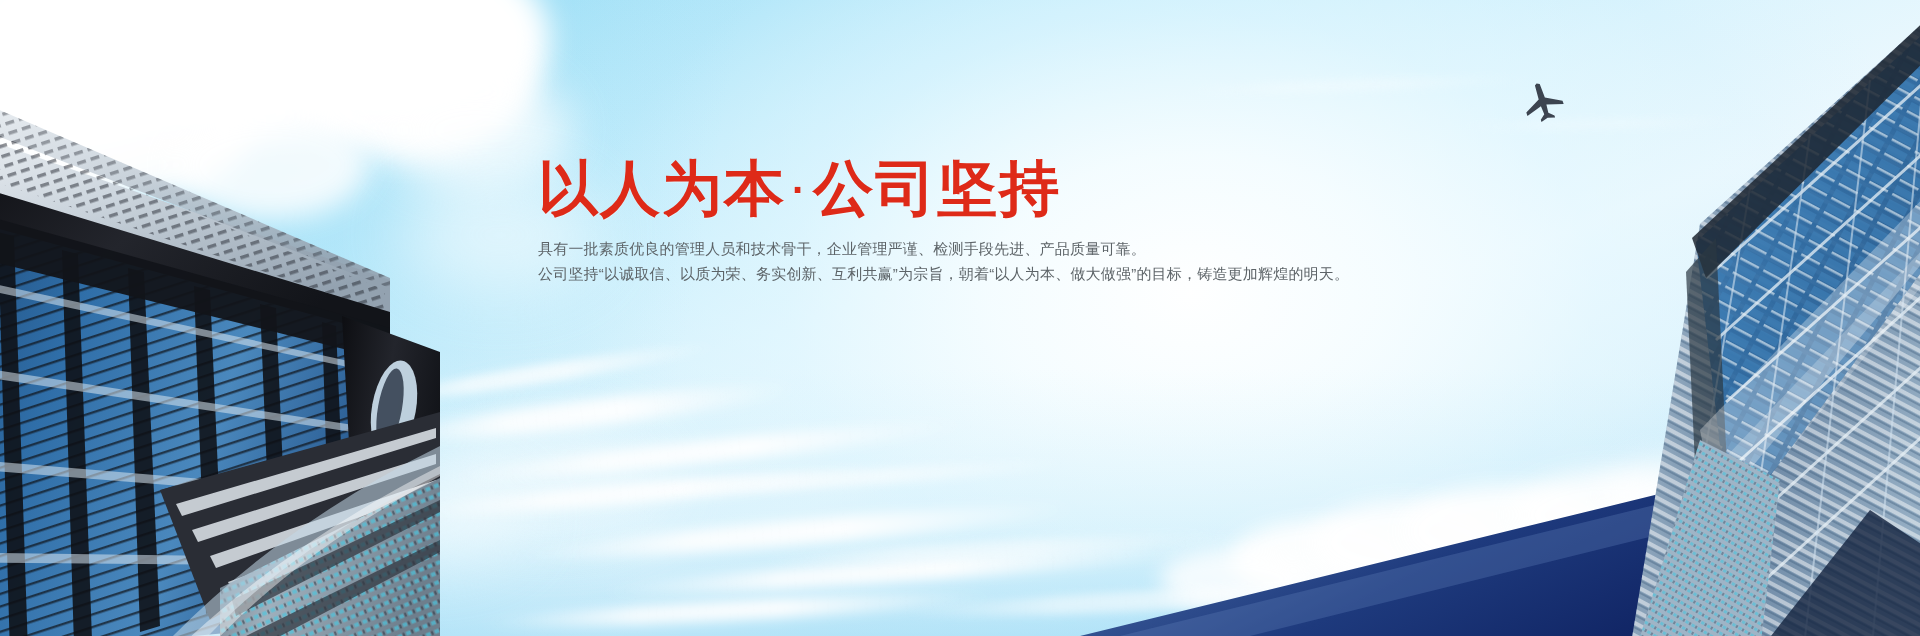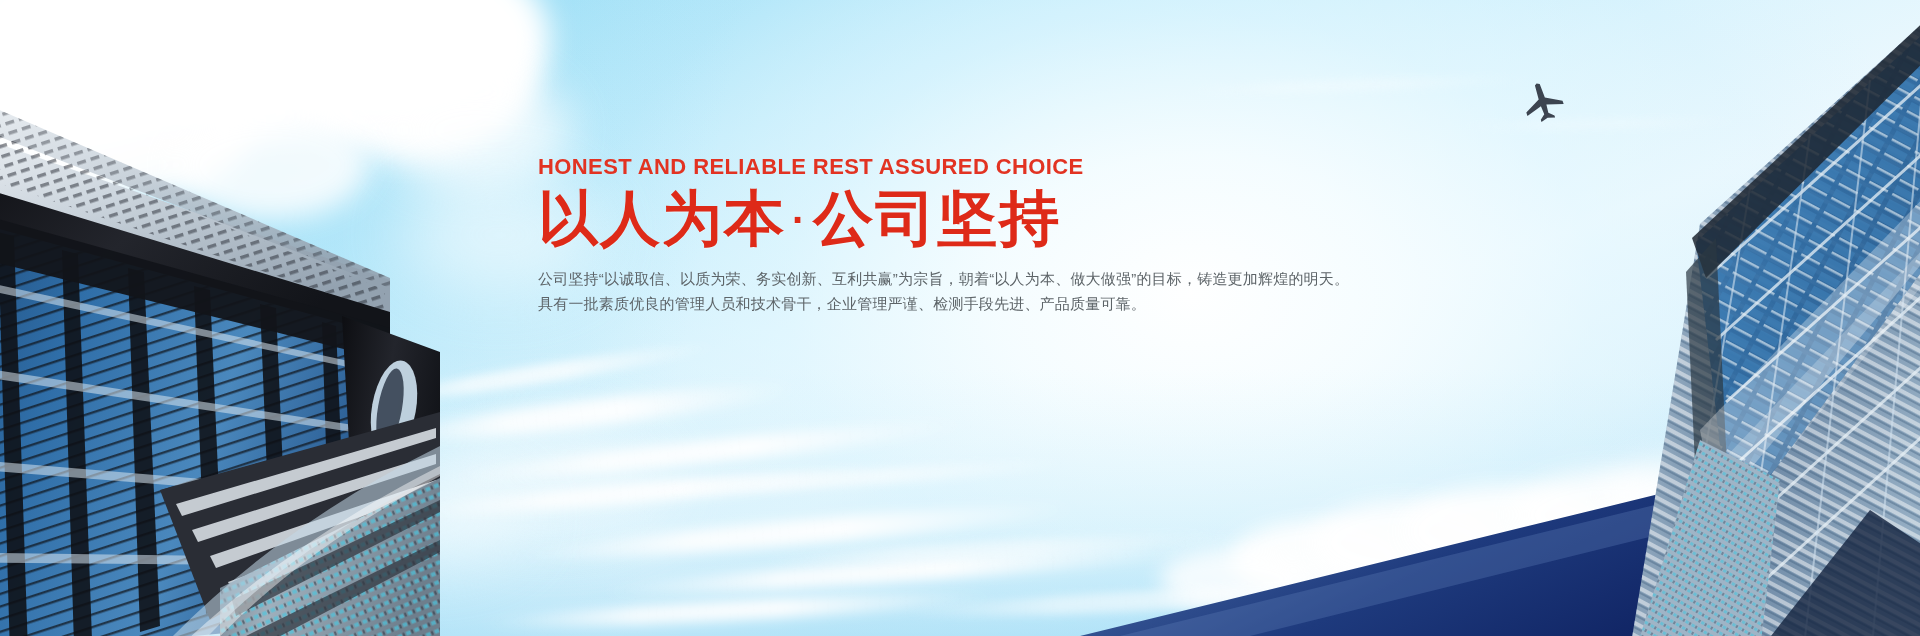--- a/index.html
+++ b/index.html
@@ -412,23 +412,22 @@
       <polygon points="304,470 560,200 560,228 318,530" fill="#ffffff" opacity="0.22"></polygon>
 
       <polygon points="236,640 300,430 380,470 360,640" fill="#9fb4c6"></polygon>
       <polygon points="236,640 300,430 380,470 360,640" fill="url(#rpFine)" opacity="0.9"></polygon>
 
       <polygon points="360,640 470,500 560,560 560,640" fill="#14233f" opacity="0.8"></polygon>
     </svg>
   </div>
 
   <div class="copy">
-    <div class="eyebrow">HONEST AND RELIABLE  REST ASSURED CHOICE</div>
 
     <div class="headline">
       <span>以人为本</span><span class="dot">·</span><span>公司坚持</span>
     </div>
 
+    <p class="body-line">具有一批素质优良的管理人员和技术骨干，企业管理严谨、检测手段先进、产品质量可靠。</p>
     <p class="body-line">公司坚持“以诚取信、以质为荣、务实创新、互利共赢”为宗旨，朝着“以人为本、做大做强”的目标，铸造更加辉煌的明天。</p>
-    <p class="body-line">具有一批素质优良的管理人员和技术骨干，企业管理严谨、检测手段先进、产品质量可靠。</p>
   </div>
 
 </div>
 
 </body></html>

